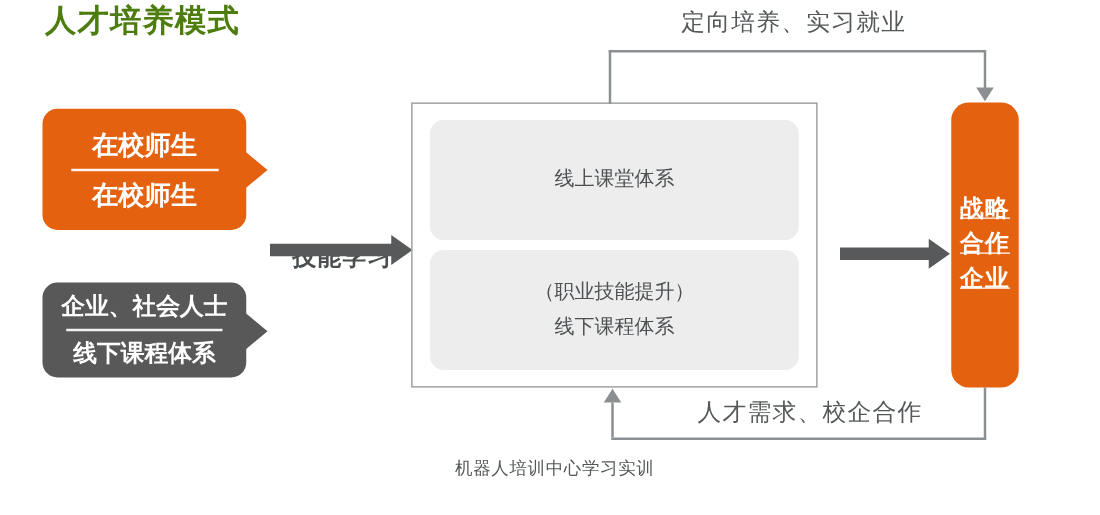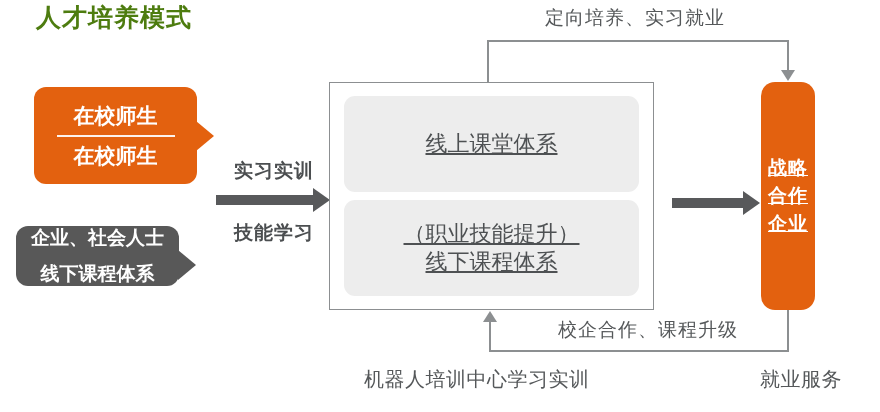--- a/index.html
+++ b/index.html
@@ -83,24 +83,24 @@
     font-size: 21px;
     margin-top: 12px;
   }
   #bubble-students .divider { width: 118px; }
   #bubble-students .tail {
     top: 34px;
     border-left: 18px solid #e3610f;
   }
 
   #bubble-pros {
-    left: 16px;
+    left: 34px;
     top: 226px;
     width: 163px;
-    height: 60px;
+    height: 76px;
     background: #585858;
     font-size: 19px;
   }
   #bubble-pros .divider { width: 125px; }
   #bubble-pros .tail {
     top: 24px;
     border-left: 18px solid #585858;
   }
 
   
@@ -163,23 +163,22 @@
   }
   .course-card {
     background: #ededed;
     border-radius: 11px;
     height: 96px;
     display: flex;
     flex-direction: column;
     align-items: center;
     justify-content: center;
     color: #4e5153;
-    font-size: 22px;
+    font-size: 16px;
     line-height: 28px;
-    text-decoration: underline;
   }
   .course-card .cc-line { white-space: nowrap; }
 
   
   #partner-block {
     position: absolute;
     left: 761px;
     top: 82px;
     width: 54px;
     height: 228px;
@@ -228,21 +227,21 @@
     letter-spacing: 1px;
     white-space: nowrap;
   }
   #label-top-flow { left: 545px; top: 5px; }
   #label-bottom-flow { left: 558px; top: 317px; }
 
   
   .caption {
     position: absolute;
     color: #55585a;
-    font-size: 20px;
+    font-size: 14px;
     letter-spacing: 0.5px;
     white-space: nowrap;
   }
   #caption-center { left: 364px; top: 366px; }
   #caption-right { left: 760px; top: 366px; }
 </style>
 </head>
 <body>
 
 <div id="stage">
@@ -259,21 +258,20 @@
   </div>
 
   <div class="bubble" id="bubble-pros">
     <div class="line">企业、社会人士</div>
     <div class="divider"></div>
     <div class="line">线下课程体系</div>
     <div class="tail"></div>
   </div>
 
   <div class="mid-labels">
-    <div class="lbl-top">实习实训</div>
     <div class="lbl-bot">技能学习</div>
   </div>
 
   <div class="arrow-right" id="arrow-left-to-center">
     <div class="shaft"></div>
     <div class="head"></div>
   </div>
 
   <div id="center-box">
     <div class="course-card">
@@ -299,18 +297,17 @@
   <div class="conn conn-v" style="left:487px; top:40px; height:43px;"></div>
   <div class="conn conn-h" style="left:487px; top:40px; width:301px;"></div>
   <div class="conn conn-v" style="left:787px; top:40px; height:32px;"></div>
   <div class="conn-arrow-down" style="left:781px; top:70px;"></div>
   <div class="flow-label" id="label-top-flow">定向培养、实习就业</div>
 
   <div class="conn conn-v" style="left:787px; top:310px; height:41px;"></div>
   <div class="conn conn-h" style="left:489px; top:350px; width:300px;"></div>
   <div class="conn conn-v" style="left:489px; top:322px; height:28px;"></div>
   <div class="conn-arrow-up" style="left:483px; top:311px;"></div>
-  <div class="flow-label" id="label-bottom-flow">校企合作、课程升级</div>
+  <div class="flow-label" id="label-bottom-flow">人才需求、校企合作</div>
 
   <div class="caption" id="caption-center">机器人培训中心学习实训</div>
-  <div class="caption" id="caption-right">就业服务</div>
 
 </div>
 
 </body></html>

